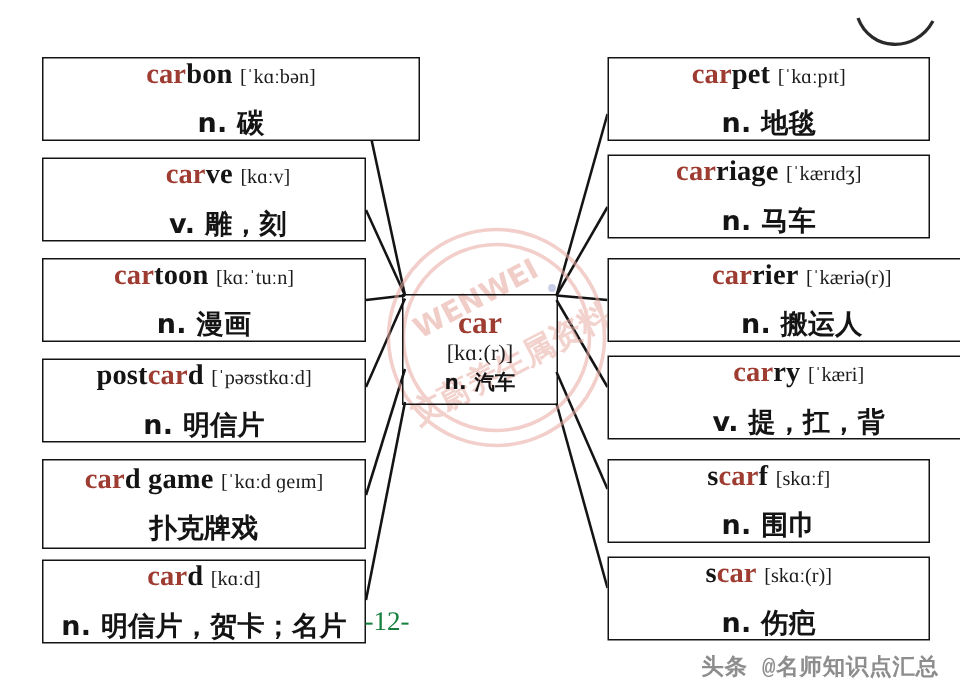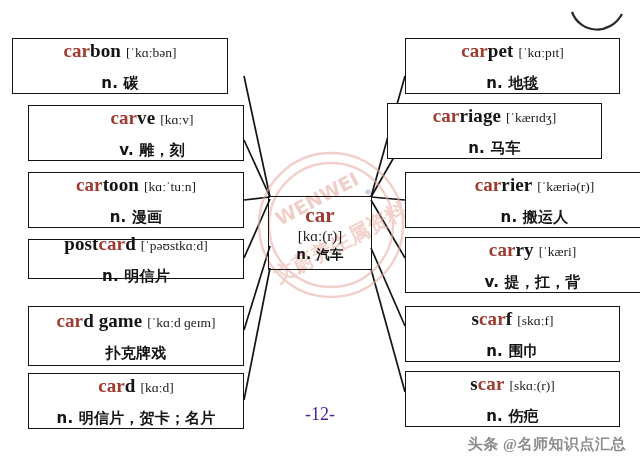--- a/index.html
+++ b/index.html
@@ -52,21 +52,21 @@
   .wd .hl{color:#9e3c32;}
   .ph{
     font-family:"Liberation Serif", serif;
     font-size:13.5px;
     color:#1b1b1b;
     margin-left:5px;
     letter-spacing:0px;
   }
   .mean{
     font-family:"DejaVu Sans", sans-serif;
-    font-size:15px;
+    font-size:18px;
     font-weight:700;
     color:#141414;
     margin-top:13px;
     letter-spacing:.2px;
   }
 
   
   #center-node{
     position:absolute;
     left:268px;top:196px;width:104px;height:74px;
@@ -75,29 +75,29 @@
     background:transparent;
     z-index:4;
     display:flex;flex-direction:column;align-items:center;justify-content:center;
   }
   #center-node .wd{font-size:21px;}
   #center-node .ph{margin-left:0;font-size:15px;}
   #center-node .mean{font-size:13.5px;margin-top:1px;}
 
   
   #page-num{
-    position:absolute;left:0;top:404px;width:640px;
+    position:absolute;left:0;top:404px;width:516px;
     text-align:center;
     font-family:"Liberation Serif", serif;
-    font-size:18px;color:#4c1d95;z-index:3;
+    font-size:18px;color:#15803d;z-index:3;
   }
   
   #site-wm{
     position:absolute;right:14px;bottom:8px;
-    font-family:Liberation Serif, serif;
+    font-family:Liberation Mono, monospace;
     font-size:15px;font-weight:700;
     color:#8d8d8d;
     letter-spacing:.5px;
     z-index:3;
     white-space:nowrap;
     margin-top:48px;
   }
 </style>
 </head>
 <body>
@@ -132,42 +132,42 @@
       <text x="85" y="62" text-anchor="middle" font-family="DejaVu Sans, sans-serif" font-size="19" font-weight="700" fill="#e6a59c">WENWEI</text>
       <text x="85" y="112" text-anchor="middle" font-family="DejaVu Sans, sans-serif" font-size="21" font-weight="700" fill="#e9aea5">文蔚养生属资料</text>
     </g>
     <circle cx="122" cy="52" r="2.6" fill="#9aa7d6"></circle>
   </svg>
 
   <svg class="corner-curl" viewBox="0 0 64 34" xmlns="http://www.w3.org/2000/svg">
     <path d="M6 4 C 14 26, 44 28, 56 6" fill="none" stroke="#2a2a2a" stroke-width="2.2"></path>
   </svg>
 
-  <div class="wbox" style="left:12px;top:38px;width:216px;height:56px;">
+  <div class="wbox" style="left:28px;top:38px;width:252px;height:56px;">
     <div class="wline">
       <span class="wd"><span class="hl">car</span><span>bon</span></span><span class="ph">[ˈkɑːbən]</span>
     </div>
     <div class="mean">n. 碳</div>
   </div>
 
   <div class="wbox" style="left:28px;top:105px;width:216px;height:56px;padding-left:32px;">
     <div class="wline">
       <span class="wd"><span class="hl">car</span><span>ve</span></span><span class="ph">[kɑːv]</span>
     </div>
     <div class="mean">v. 雕，刻</div>
   </div>
 
   <div class="wbox" style="left:28px;top:172px;width:216px;height:56px;">
     <div class="wline">
       <span class="wd"><span class="hl">car</span><span>toon</span></span><span class="ph">[kɑːˈtuːn]</span>
     </div>
     <div class="mean">n. 漫画</div>
   </div>
 
-  <div class="wbox" style="left:28px;top:239px;width:216px;height:40px;">
+  <div class="wbox" style="left:28px;top:239px;width:216px;height:56px;">
     <div class="wline">
       <span class="wd"><span>post</span><span class="hl">car</span><span>d</span></span><span class="ph">[ˈpəʊstkɑːd]</span>
     </div>
     <div class="mean">n. 明信片</div>
   </div>
 
   <div class="wbox" style="left:28px;top:306px;width:216px;height:60px;">
     <div class="wline">
       <span class="wd"><span class="hl">car</span><span>d game</span></span><span class="ph">[ˈkɑːd ɡeɪm]</span>
     </div>
@@ -189,21 +189,21 @@
     <div class="mean">n. 汽车</div>
   </div>
 
   <div class="wbox" style="left:405px;top:38px;width:215px;height:56px;">
     <div class="wline">
       <span class="wd"><span class="hl">car</span><span>pet</span></span><span class="ph">[ˈkɑːpɪt]</span>
     </div>
     <div class="mean">n. 地毯</div>
   </div>
 
-  <div class="wbox" style="left:387px;top:103px;width:215px;height:56px;">
+  <div class="wbox" style="left:405px;top:103px;width:215px;height:56px;">
     <div class="wline">
       <span class="wd"><span class="hl">car</span><span>riage</span></span><span class="ph">[ˈkærɪdʒ]</span>
     </div>
     <div class="mean">n. 马车</div>
   </div>
 
   <div class="wbox" style="left:405px;top:172px;width:259px;height:56px;">
     <div class="wline">
       <span class="wd"><span class="hl">car</span><span>rier</span></span><span class="ph">[ˈkæriə(r)]</span>
     </div>

